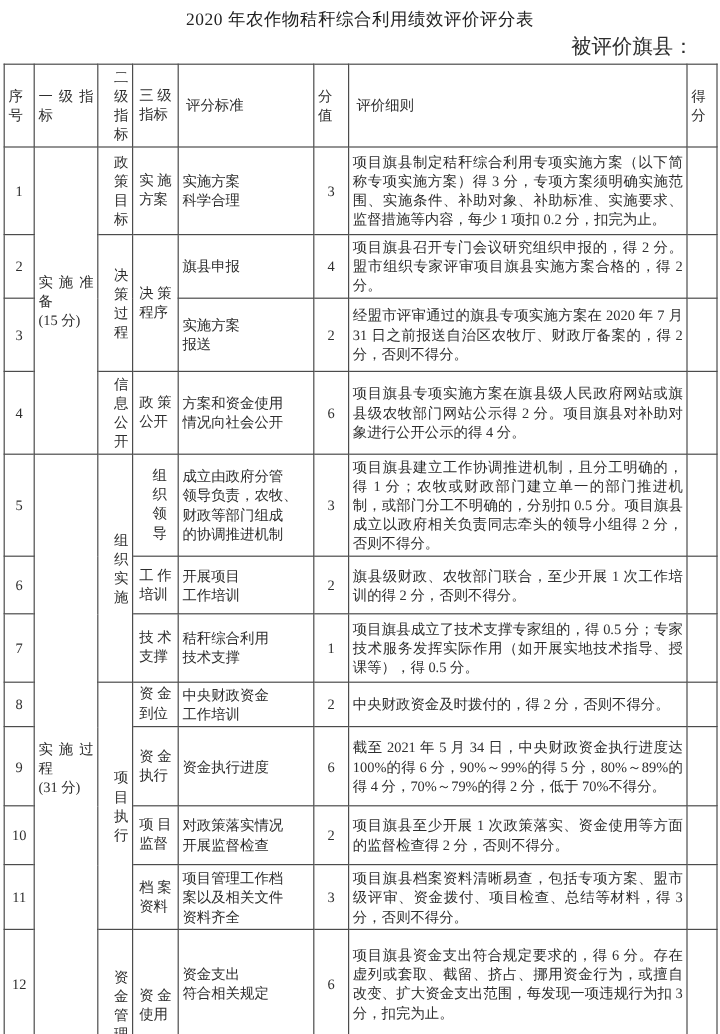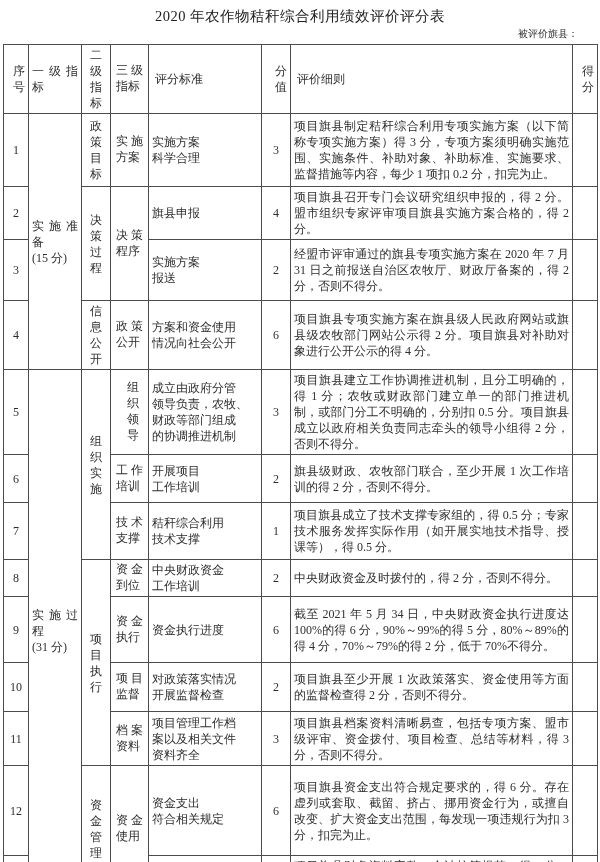--- a/index.html
+++ b/index.html
@@ -11,46 +11,46 @@
   .page { width: 600px; height: 848px; position: relative; }
   .doc-title {
     text-align: center;
     font-size: 14.5px;
     letter-spacing: 0.5px;
     padding-top: 7px;
     color: #222;
   }
   .county-line {
     text-align: right;
-    font-size: 10px;
+    font-size: 17px;
     padding-right: 22px;
     margin-top: 1px;
     margin-bottom: 3px;
     color: #2e2e2e;
   }
   table.score-table {
     border-collapse: collapse;
     table-layout: fixed;
     width: 594px;
     margin-left: 3px;
     font-size: 12px;
     line-height: 16px;
   }
   .score-table td, .score-table th {
     border: 1px solid #4c4c4c;
     vertical-align: middle;
     font-weight: normal;
     padding: 2px 3px;
     overflow: hidden;
   }
-  .ctr  { text-align: right; }
+  .ctr  { text-align: left; }
   .lft  { text-align: left; }
   .jst  { text-align: justify; text-justify: inter-character; font-family: Liberation Mono, monospace; }
   .pre  { white-space: pre-line; }
-  .v1   { padding: 2px 1px; text-align: center; }      
+  .v1   { padding: 2px 1px; text-align: right; }      
   .l1c  { padding: 2px 3px; text-align: justify; text-justify: inter-character; }
   .stdc { padding: 2px 5px; text-align: left; white-space: pre-line; }
   .detl { padding: 3px 6px; text-align: justify; text-justify: inter-character; }
   .num  { text-align: center; }
 </style>
 </head>
 <body>
 
 <div class="page">
   <div class="doc-title">2020 年农作物秸秆综合利用绩效评价评分表</div>

